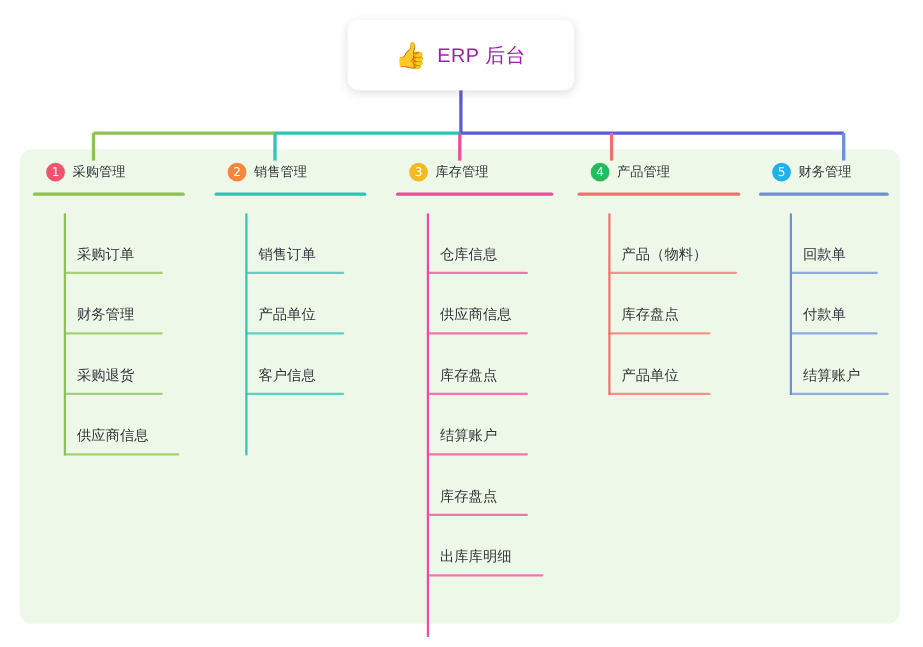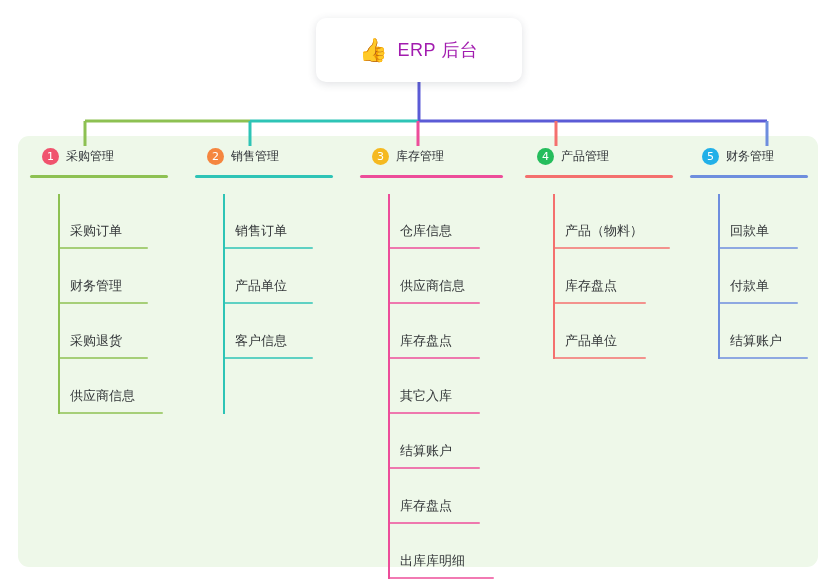--- a/index.html
+++ b/index.html
@@ -151,24 +151,20 @@
           </div>
           <div class="item">
             <span class="item-label">供应商信息</span>
             <div class="item-rule" style="background: rgb(237, 77, 154); width: 92px; opacity: 0.75;"></div>
           </div>
           <div class="item">
             <span class="item-label">库存盘点</span>
             <div class="item-rule" style="background: rgb(237, 77, 154); width: 92px; opacity: 0.75;"></div>
           </div>
           <div class="item">
-            <span class="item-label">其它入库</span>
-            <div class="item-rule" style="background: rgb(237, 77, 154); width: 92px; opacity: 0.75;"></div>
-          </div>
-          <div class="item">
             <span class="item-label">结算账户</span>
             <div class="item-rule" style="background: rgb(237, 77, 154); width: 92px; opacity: 0.75;"></div>
           </div>
           <div class="item">
             <span class="item-label">库存盘点</span>
             <div class="item-rule" style="background: rgb(237, 77, 154); width: 92px; opacity: 0.75;"></div>
           </div>
           <div class="item">
             <span class="item-label">出库库明细</span>
             <div class="item-rule" style="background: rgb(237, 77, 154); width: 106px; opacity: 0.75;"></div>

